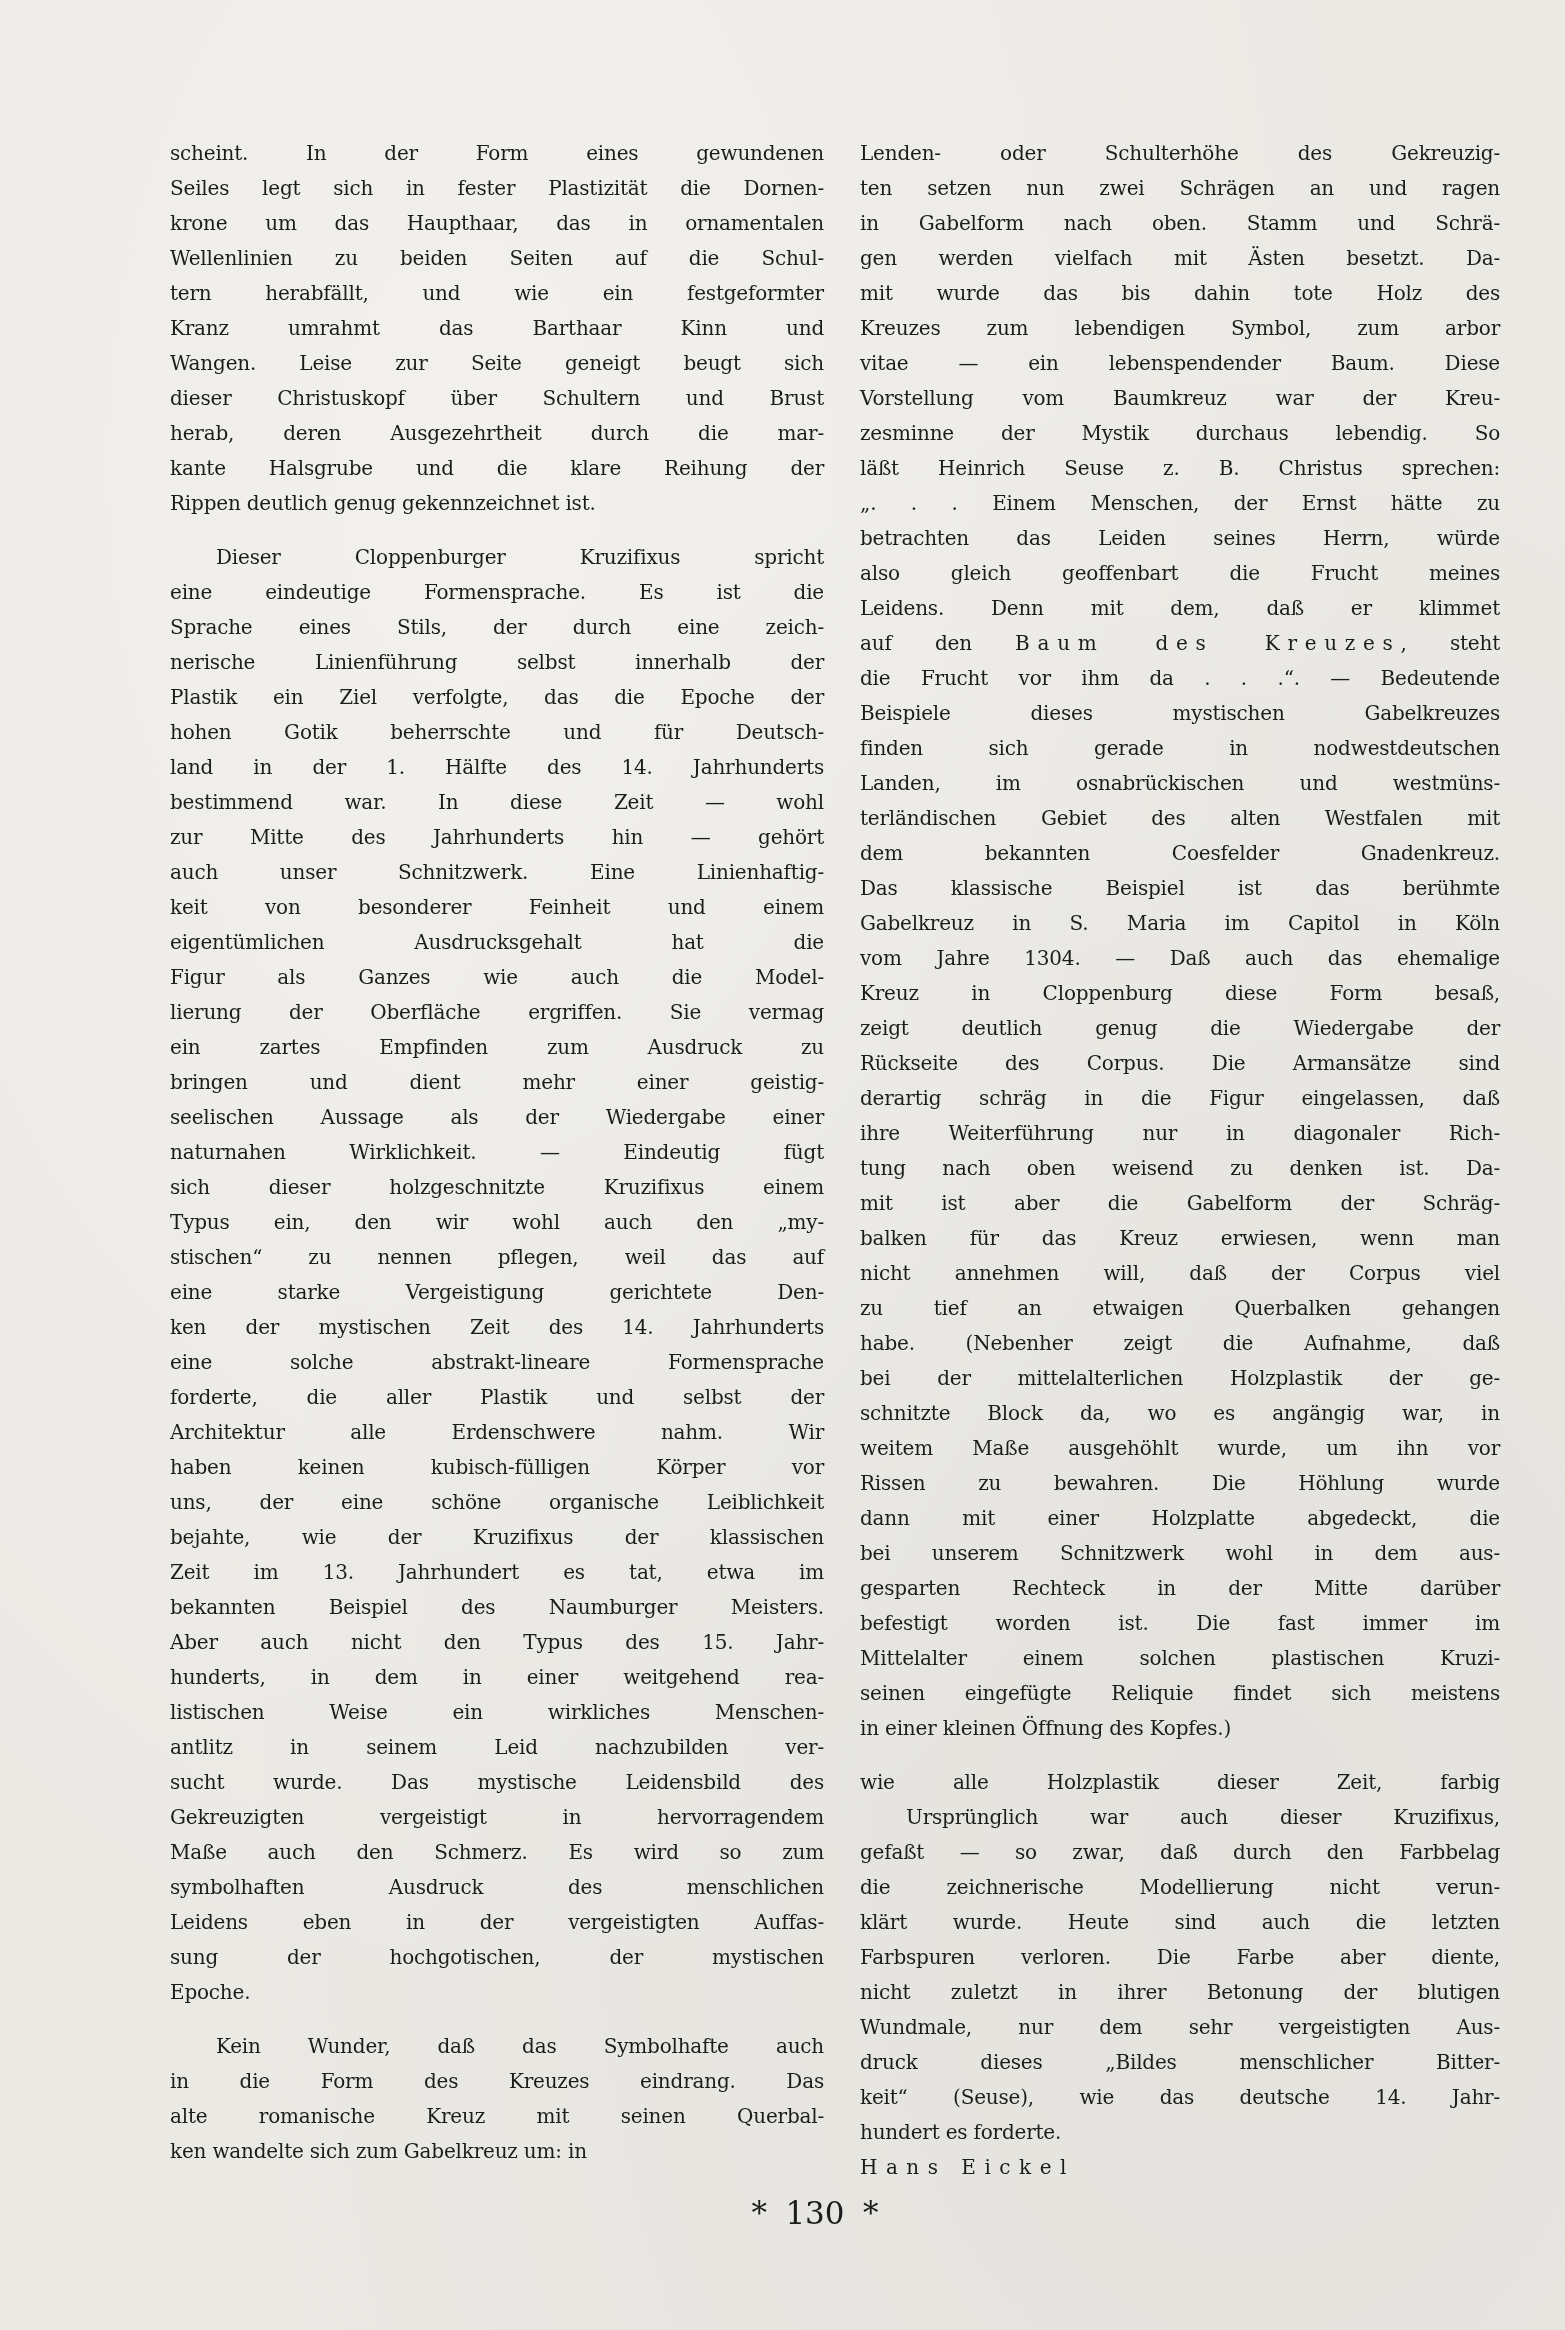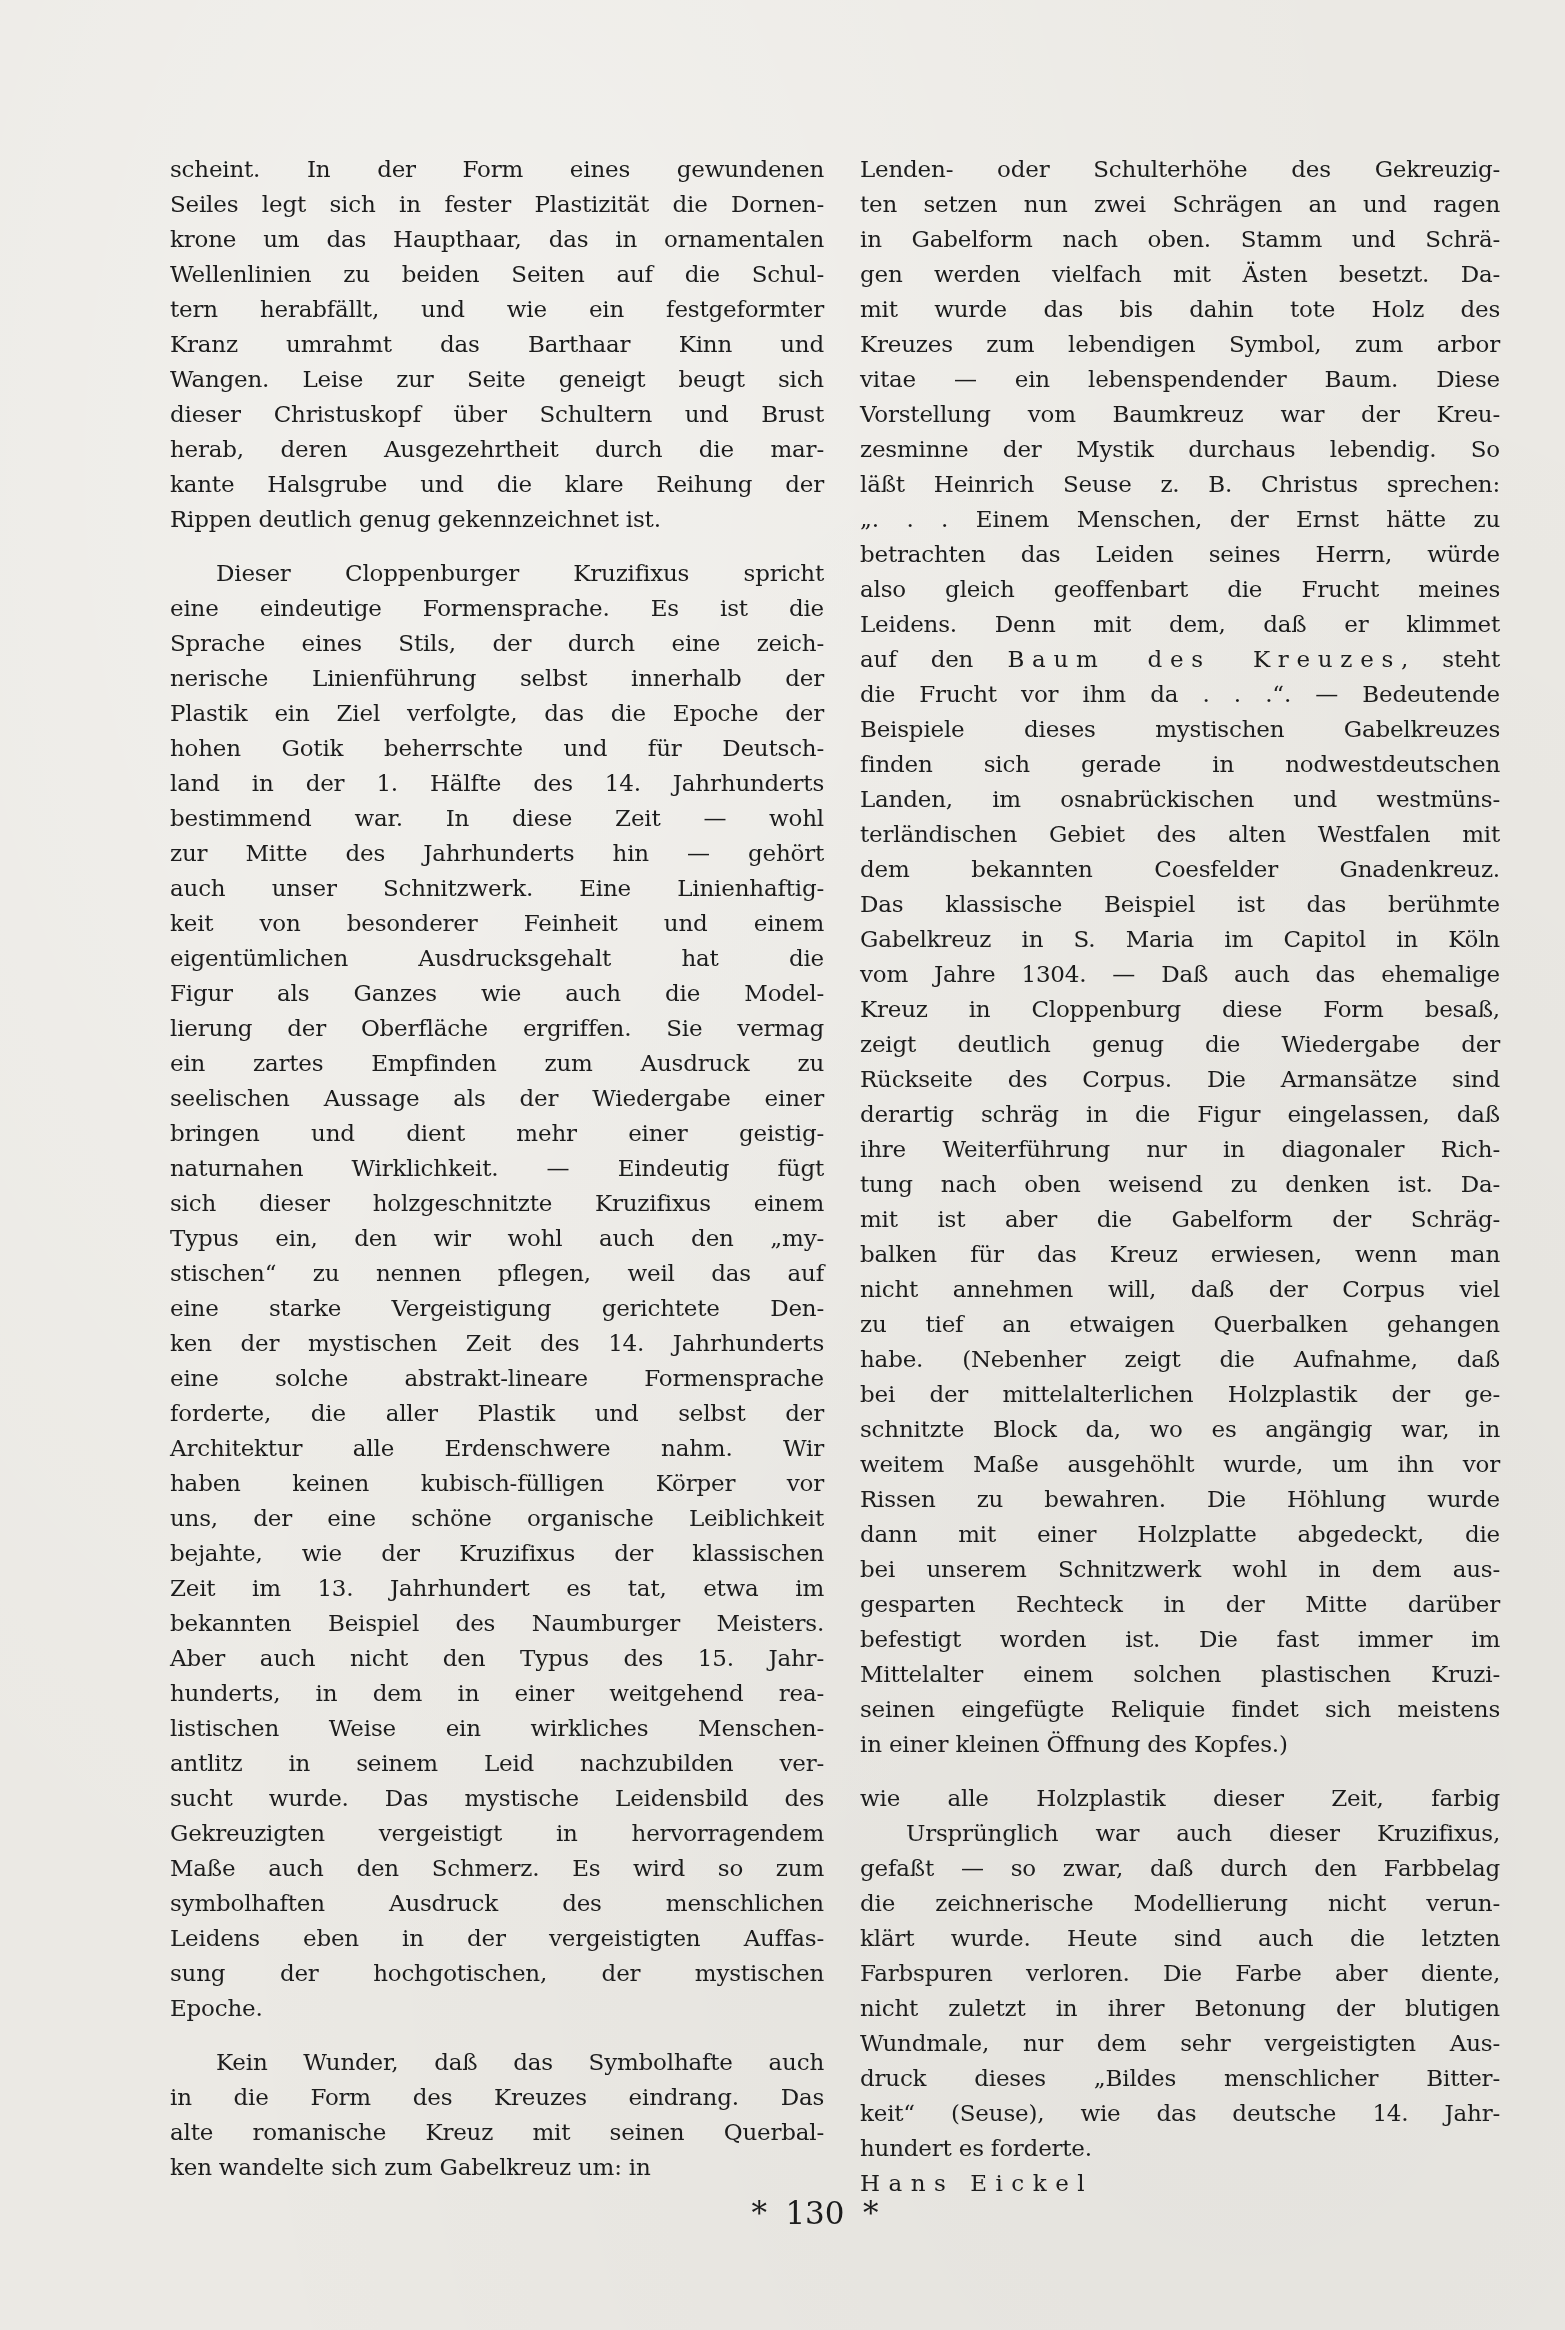--- a/index.html
+++ b/index.html
@@ -14,22 +14,22 @@
   }
   .page-texture {
     position: absolute; inset: 0;
     background:
       radial-gradient(ellipse at 30% 20%, rgba(255,255,255,0.35), rgba(0,0,0,0) 60%),
       radial-gradient(ellipse at 80% 80%, rgba(0,0,0,0.03), rgba(0,0,0,0) 60%),
       #ebe9e4;
   }
   .column {
     position: absolute;
-    top: 152px;
-    font-size: 23px;
+    top: 136px;
+    font-size: 20px;
     line-height: 35px;
     letter-spacing: -0.2px;
   }
   .col-left { left: 170px; width: 654px; }
   .col-right { left: 860px; width: 640px; }
   .line {
     display: block;
     white-space: nowrap;
     text-align: justify;
     text-align-last: justify;
@@ -81,22 +81,22 @@
       <span class="line">hohen Gotik beherrschte und für Deutsch-</span>
       <span class="line">land in der 1. Hälfte des 14. Jahrhunderts</span>
       <span class="line">bestimmend war.  In diese Zeit — wohl</span>
       <span class="line">zur Mitte des Jahrhunderts hin — gehört</span>
       <span class="line">auch unser Schnitzwerk.  Eine Linienhaftig-</span>
       <span class="line">keit von besonderer Feinheit und einem</span>
       <span class="line">eigentümlichen Ausdrucksgehalt hat die</span>
       <span class="line">Figur als Ganzes wie auch die Model-</span>
       <span class="line">lierung der Oberfläche ergriffen. Sie vermag</span>
       <span class="line">ein zartes Empfinden zum Ausdruck zu</span>
+      <span class="line">bringen und dient mehr einer geistig-</span>
       <span class="line">seelischen Aussage als der Wiedergabe einer</span>
-      <span class="line">bringen und dient mehr einer geistig-</span>
       <span class="line">naturnahen Wirklichkeit. — Eindeutig fügt</span>
       <span class="line">sich dieser holzgeschnitzte Kruzifixus einem</span>
       <span class="line">Typus ein, den wir wohl auch den „my-</span>
       <span class="line">stischen“ zu nennen pflegen, weil das auf</span>
       <span class="line">eine starke Vergeistigung gerichtete Den-</span>
       <span class="line">ken der mystischen Zeit des 14. Jahrhunderts</span>
       <span class="line">eine solche abstrakt-lineare Formensprache</span>
       <span class="line">forderte, die aller Plastik und selbst der</span>
       <span class="line">Architektur alle Erdenschwere nahm.  Wir</span>
       <span class="line">haben keinen kubisch-fülligen Körper vor</span>

